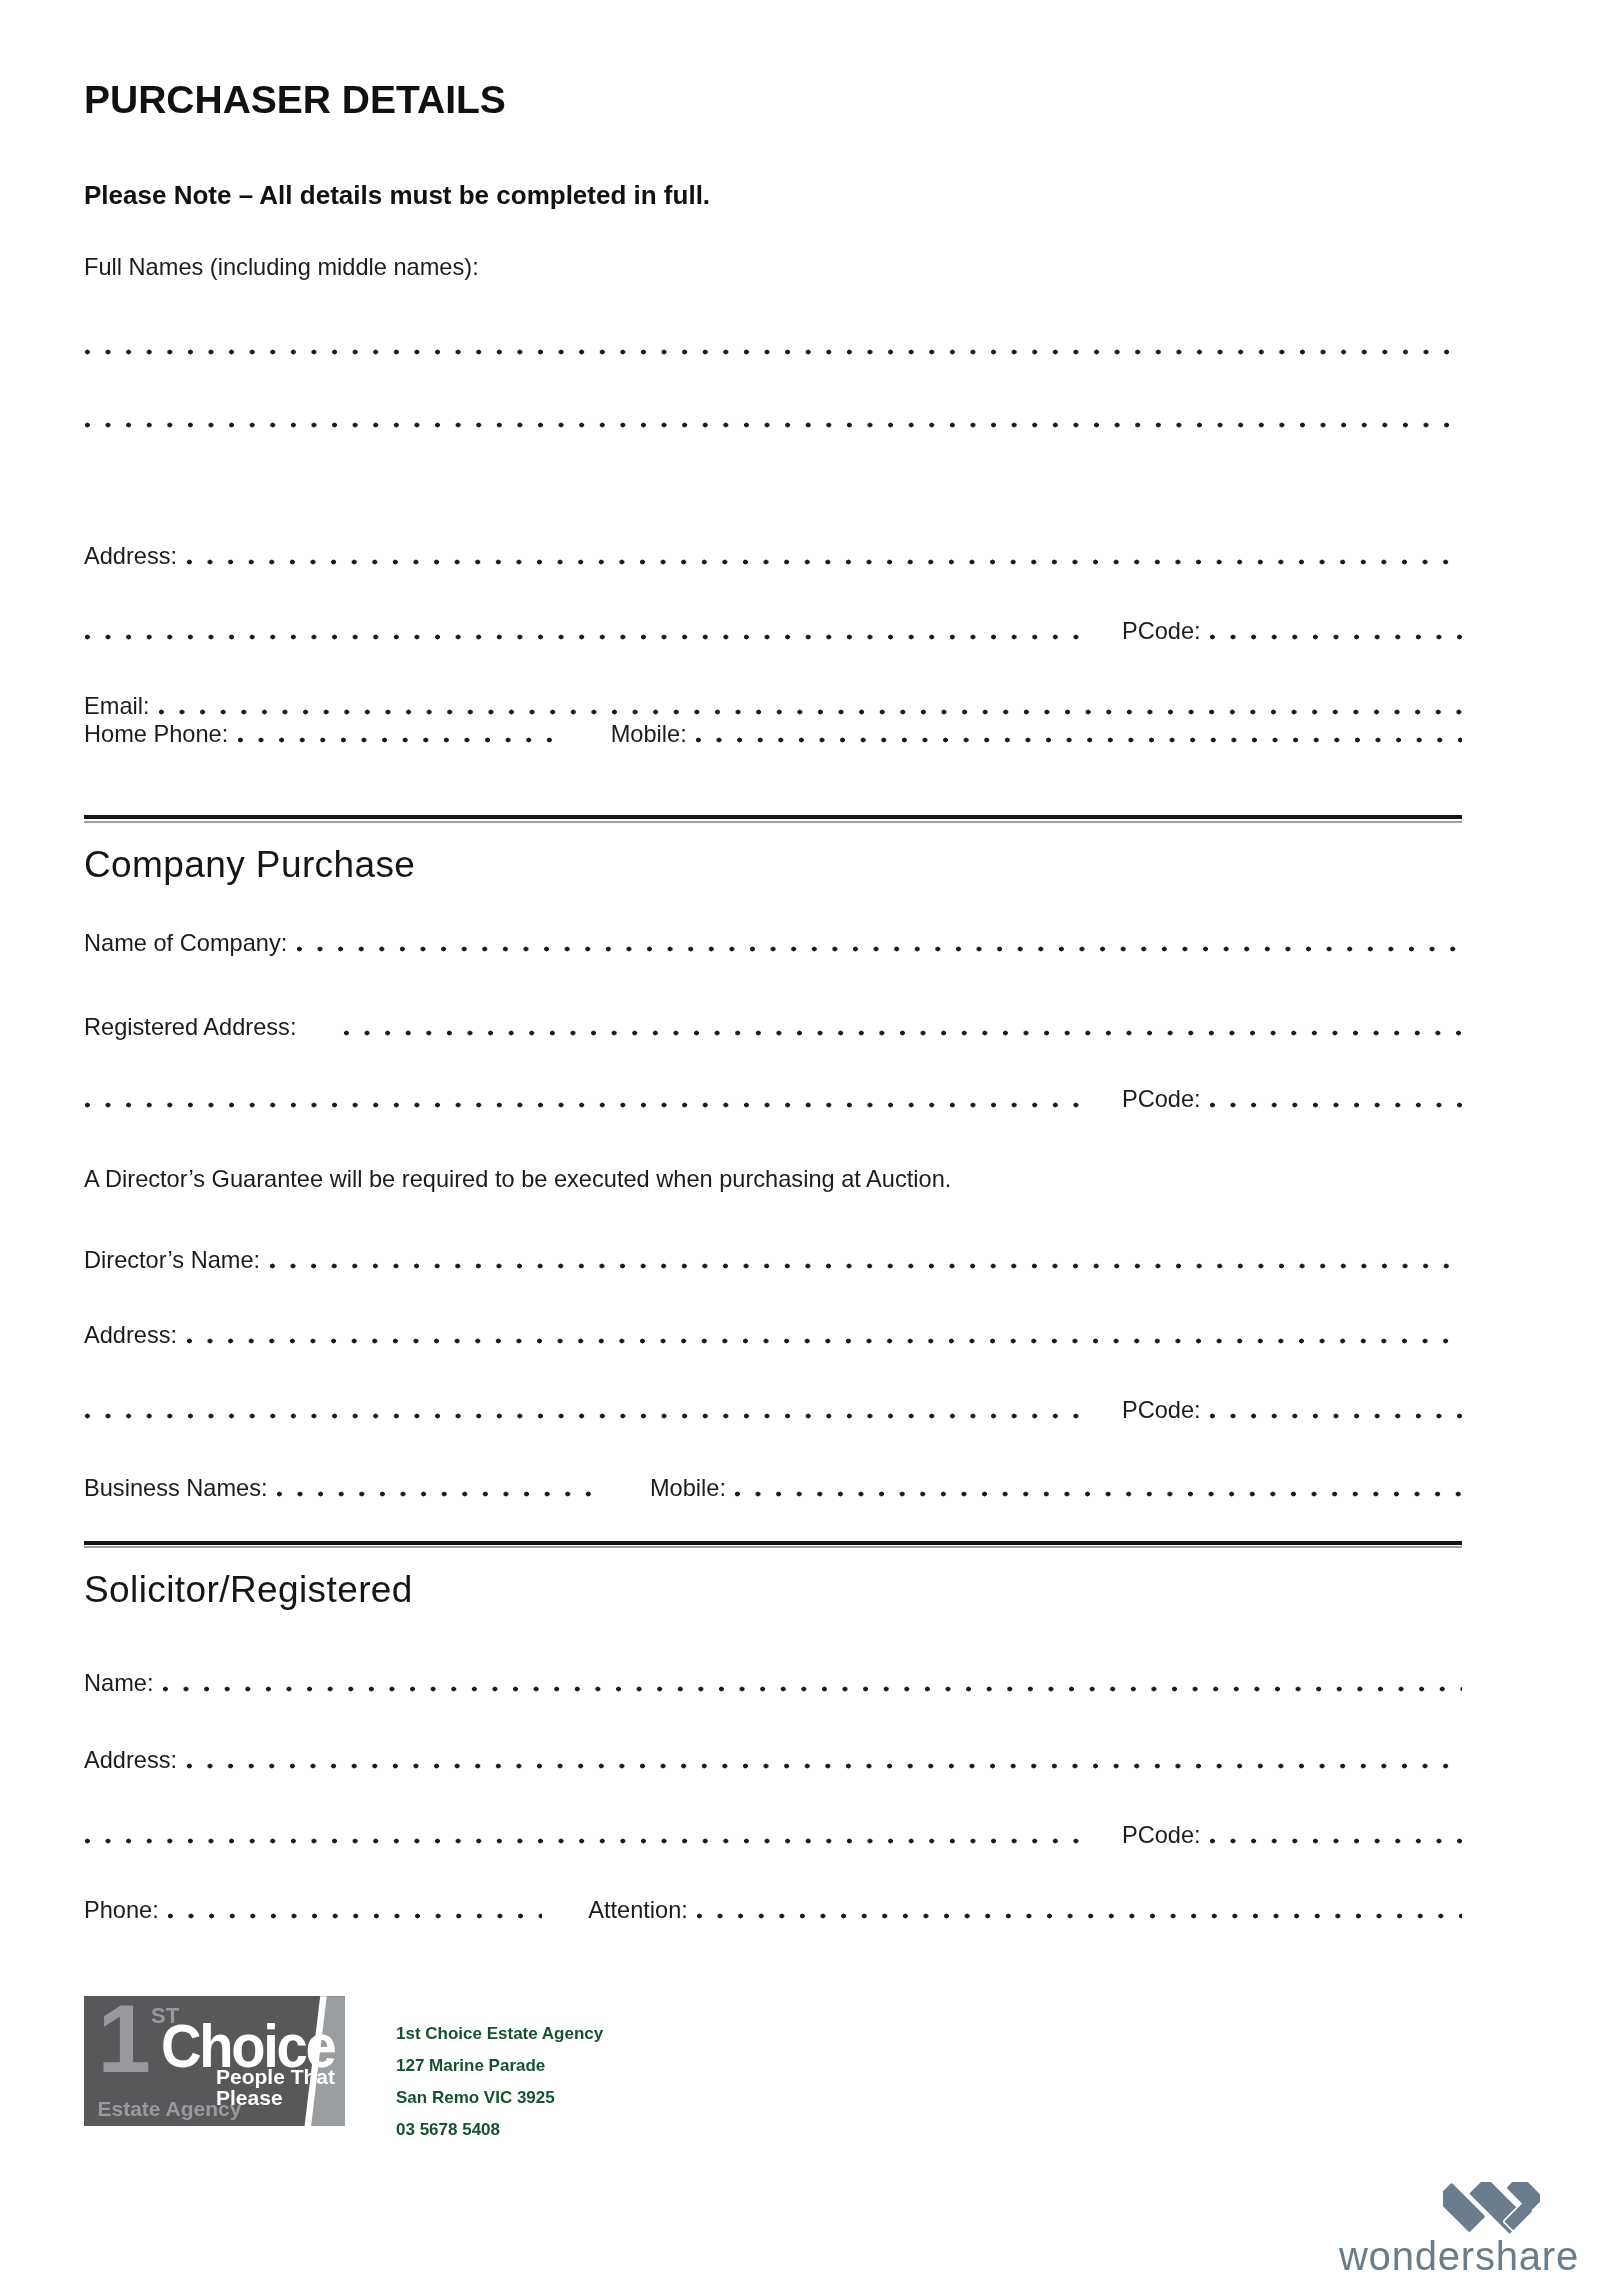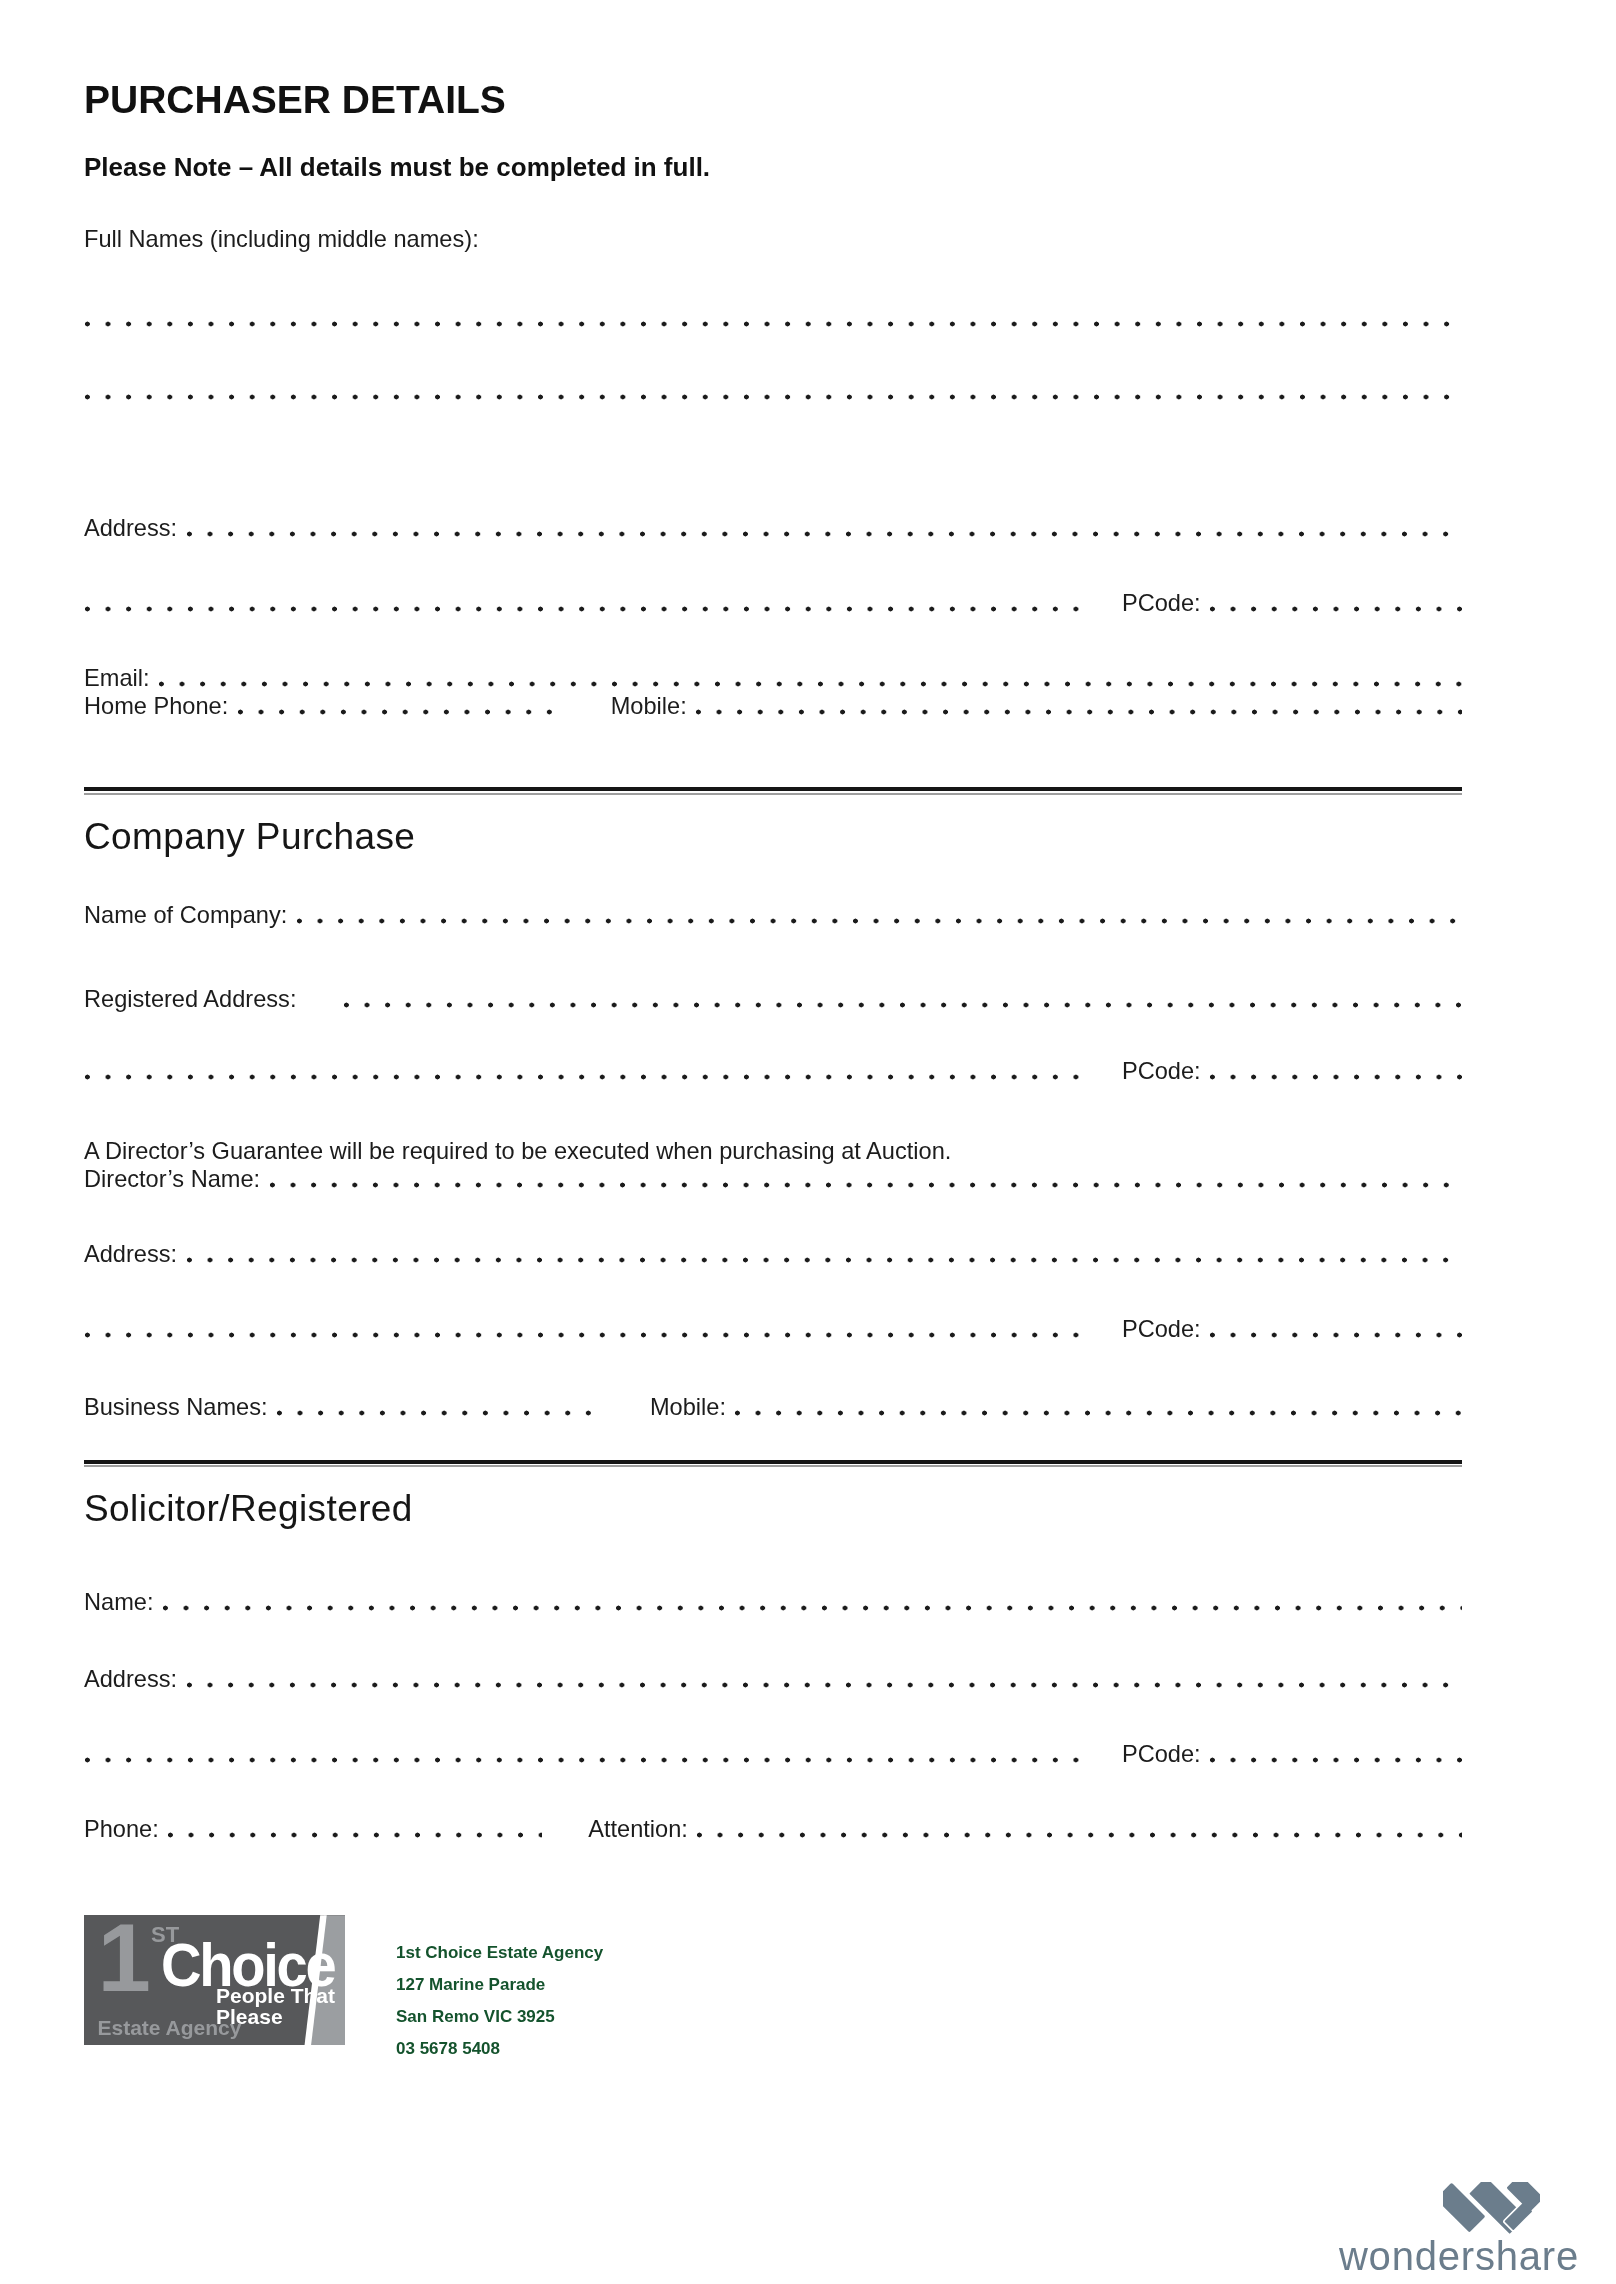--- a/index.html
+++ b/index.html
@@ -32,25 +32,25 @@
   .dw300{flex:0 0 253px;}
   .ml40{margin-left:34px;}
   .ml55{margin-left:46px;}
 
   .divider{margin:0;}
   .divider .d1{height:4.2px;background:#151515;}
   .divider .d2{height:1.7px;background:#ffffff;}
   .divider .d3{height:1.7px;background:#9e9e9e;}
 
   
-  .mt27{margin-top:23px;}  .mt46{margin-top:39px;}  .mt48{margin-top:32px;}
+  .mt27{margin-top:23px;}  .mt46{margin-top:39px;}  .mt48{margin-top:60px;}
   .mt51{margin-top:43px;}  .mt52{margin-top:44px;}  .mt53{margin-top:45px;}
   .mt55{margin-top:46px;}  .mt56{margin-top:47px;}  .mt58{margin-top:49px;}
   .mt59{margin-top:50px;}  .mt61{margin-top:51px;}  .mt62{margin-top:52px;}
-  .mt63{}  .mt67{margin-top:56px;gap:38px;}  .mt72{margin-top:61px;}
+  .mt63{margin-top:53px;}  .mt67{margin-top:56px;gap:38px;}  .mt72{margin-top:61px;}
   .mt73{}  .mt79{margin-top:67px;}  .mt86{margin-top:72px;}
   .mt129{margin-top:109px;}
 
   
   .footer{display:flex;align-items:flex-start;}
   .agency-logo{
     width:261px;height:130px;background:#57585a;position:relative;
     flex:0 0 261px;overflow:hidden;
   }
   .logo-band{position:absolute;inset:0;background:#9b9ea1;

